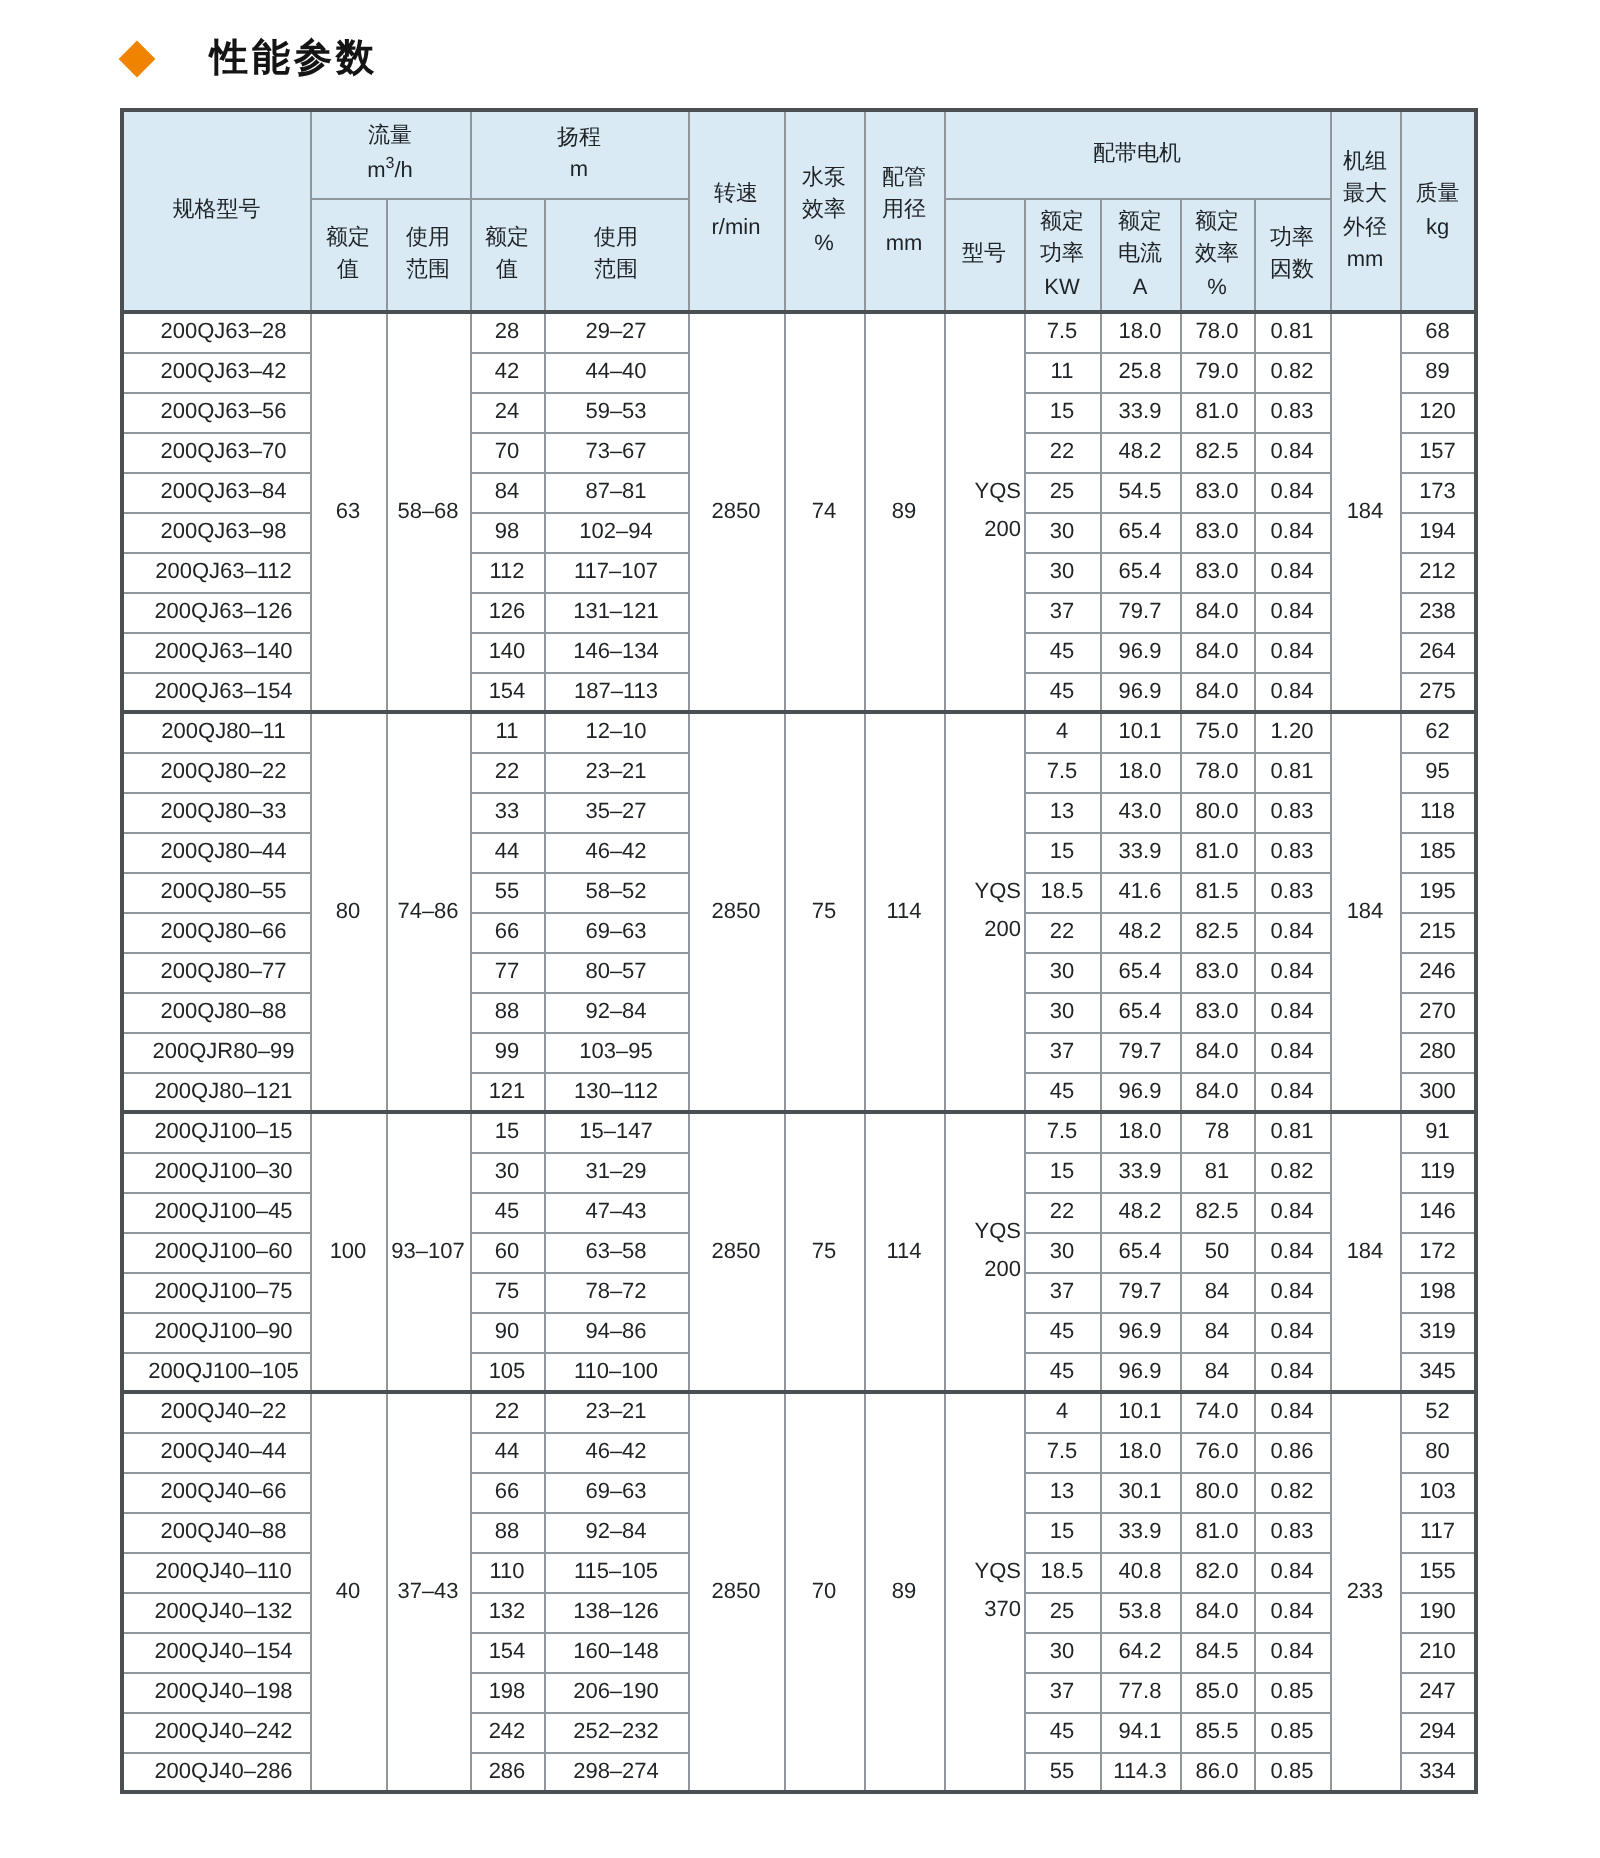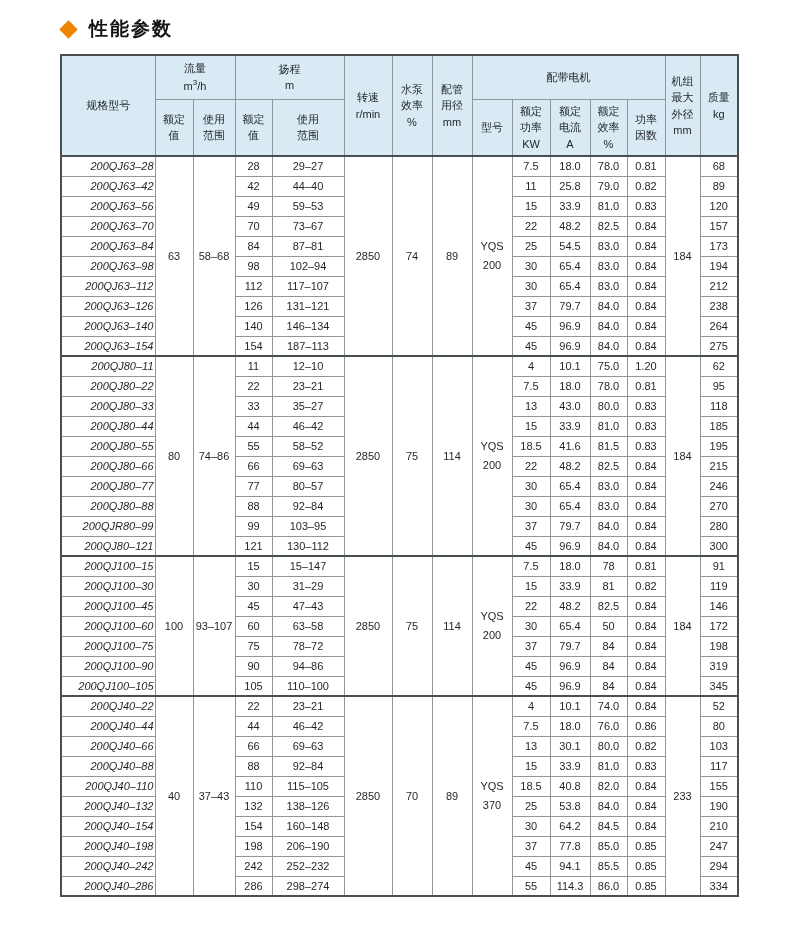--- a/index.html
+++ b/index.html
@@ -1,44 +1,44 @@
 <!DOCTYPE html>
 <html><head>
 <meta charset="utf-8">
 <style>
   * { margin:0; padding:0; box-sizing:border-box; }
   html,body { background:#ffffff; }
   .page {
     width:800px; height:929px; background:#ffffff; overflow:hidden;
     font-family:"Liberation Sans","DejaVu Sans",sans-serif;
   }
-  .title-row { display:flex; align-items:center; padding:16px 0 12px 62px; }
+  .title-row { display:flex; align-items:center; padding:16px 0 12px 62px;gap:16px; }
   .diamond {
     width:13px; height:13px; background:#f08300;
     transform:rotate(45deg); margin-right:14px; flex:0 0 auto;
   }
   .page-title { font-size:19px; font-weight:bold; color:#141414; letter-spacing:2px; }
 
   table.spec {
     border-collapse:collapse; table-layout:fixed; width:677px;
     margin-left:60px; border:2px solid #4a4f52;
   }
   th, td {
     border:1px solid #8f979c; text-align:center; vertical-align:middle;
     font-size:11px; color:#1f2326; overflow:hidden;
   }
   thead th { background:#d9eaf5; font-weight:normal; padding:3px 0; }
   thead .ln { display:block; line-height:1.5; }
   thead tr.h1 th { height:44px; }
   thead tr.h2 th { height:48px; }
   sup { font-size:8px; }
   td { background:#ffffff; height:20px; line-height:1.1; padding:1px 1px; }
-  td.model { text-align:right; padding-left:8px;font-style:italic; }
+  td.model { text-align:center; padding-left:8px; }
   tbody.group { border-top:2px solid #4a4f52; }
-  td .mline { display:block; line-height:1.7; }
+  td .mline { display:block; line-height:1.7;text-align:right; }
 </style>
 </head>
 <body>
 
 <div class="page">
 
   <div class="title-row">
     <span class="diamond"></span>
     <span class="page-title">性能参数</span>
   </div>
@@ -169,21 +169,21 @@
           <td>42</td>
           <td>44–40</td>
           <td>11</td>
           <td>25.8</td>
           <td>79.0</td>
           <td>0.82</td>
           <td>89</td>
         </tr>
         <tr>
           <td class="model">200QJ63–56</td>
-          <td>49</td>
+          <td>24</td>
           <td>59–53</td>
           <td>15</td>
           <td>33.9</td>
           <td>81.0</td>
           <td>0.83</td>
           <td>120</td>
         </tr>
         <tr>
           <td class="model">200QJ63–70</td>
           <td>70</td>

